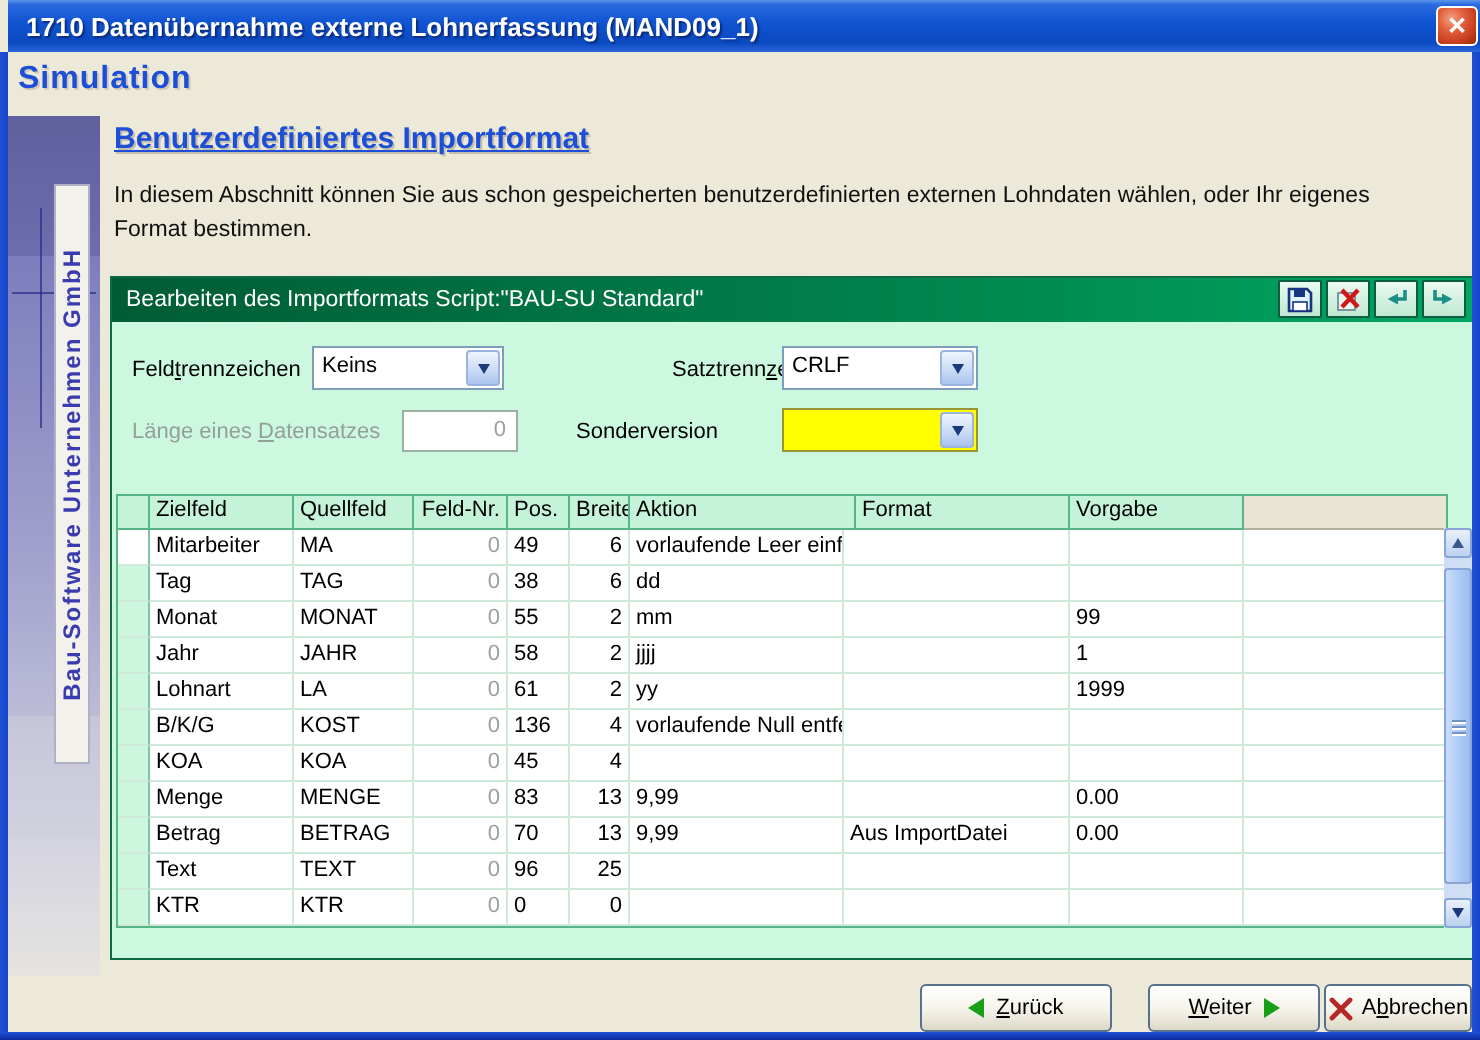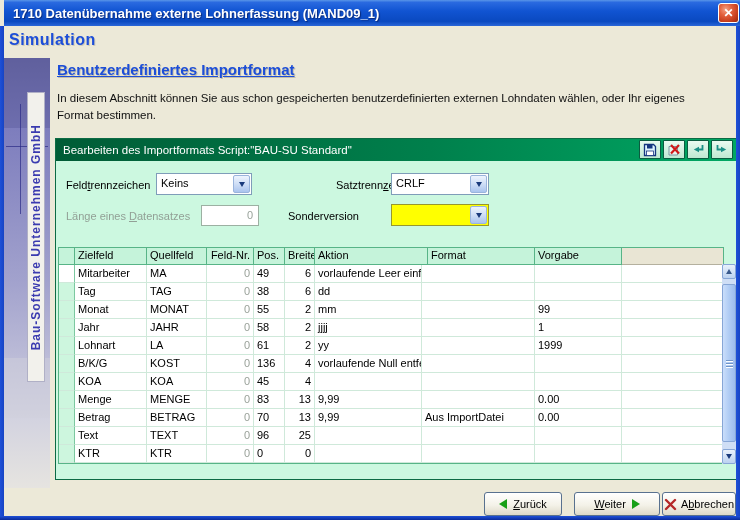--- a/index.html
+++ b/index.html
@@ -153,21 +153,21 @@
   .grip { width: 7px; height: 1px; background: #6f94c8; box-shadow: 0 1px 0 #fff; }
 
   
   .xp-btn {
     position: absolute; top: 492px; height: 24px;
     background: linear-gradient(180deg,#ffffff 0%, #f4f2e8 55%, #ddd9c8 100%);
     border: 1px solid #58718f; border-radius: 3px;
     display: flex; align-items: center; justify-content: center; gap: 6px;
     font-size: 11px; color: #000; cursor: pointer;
   }
-  .btn-back { left: 484px; width: 78px; text-align: center; }
+  .btn-back { left: 460px; width: 96px; text-align: center; }
   .btn-next { left: 574px; width: 86px; }
   .btn-cancel { left: 662px; width: 74px; gap: 4px; }
   .tri-left  { width: 0; height: 0; border-top: 5px solid transparent; border-bottom: 5px solid transparent; border-right: 8px solid #17a017; }
   .tri-right { width: 0; height: 0; border-top: 5px solid transparent; border-bottom: 5px solid transparent; border-left: 8px solid #17a017; }
 </style>
 </head>
 <body>
 
 <div class="window">
 

